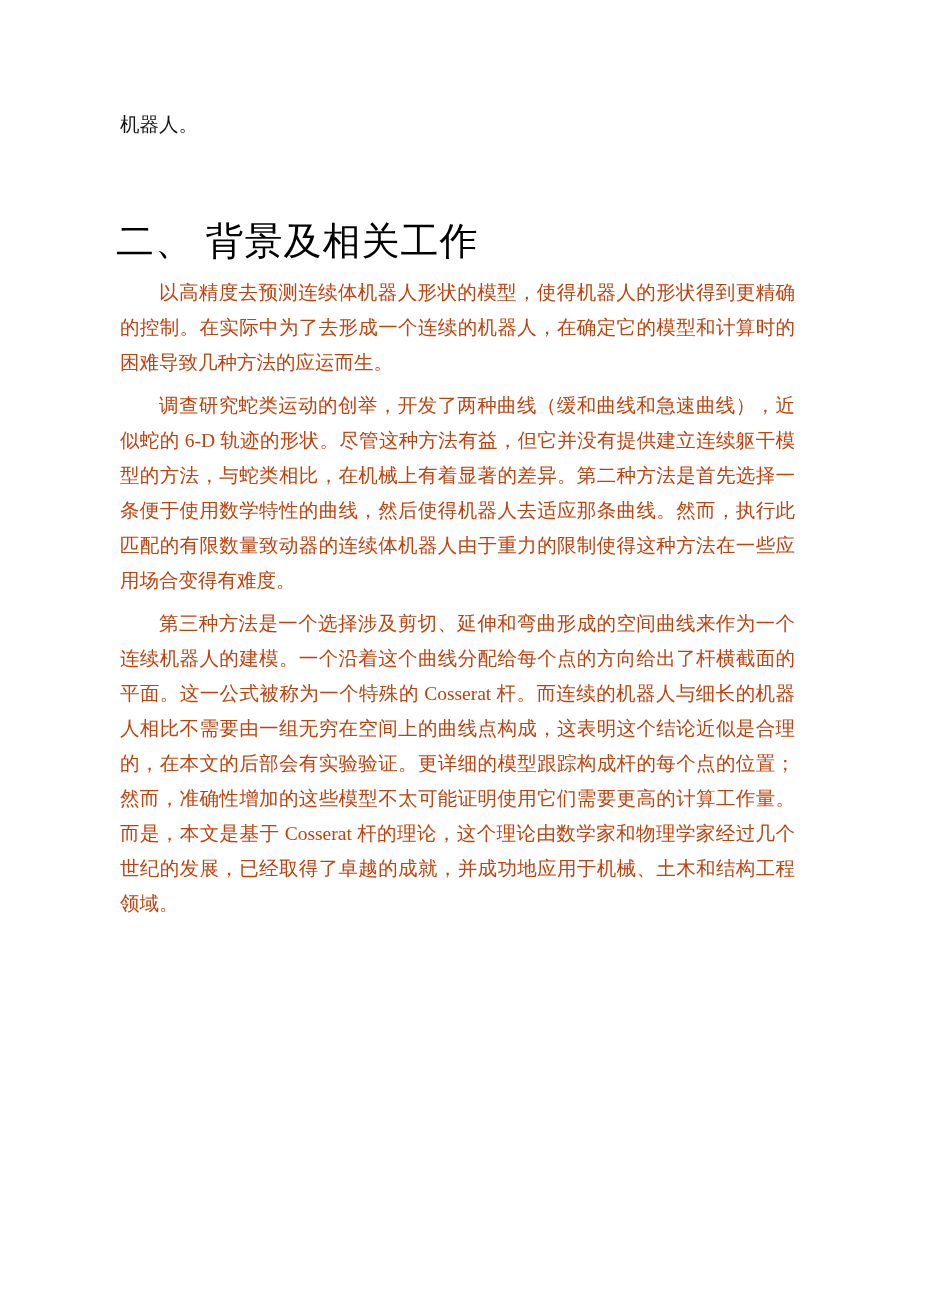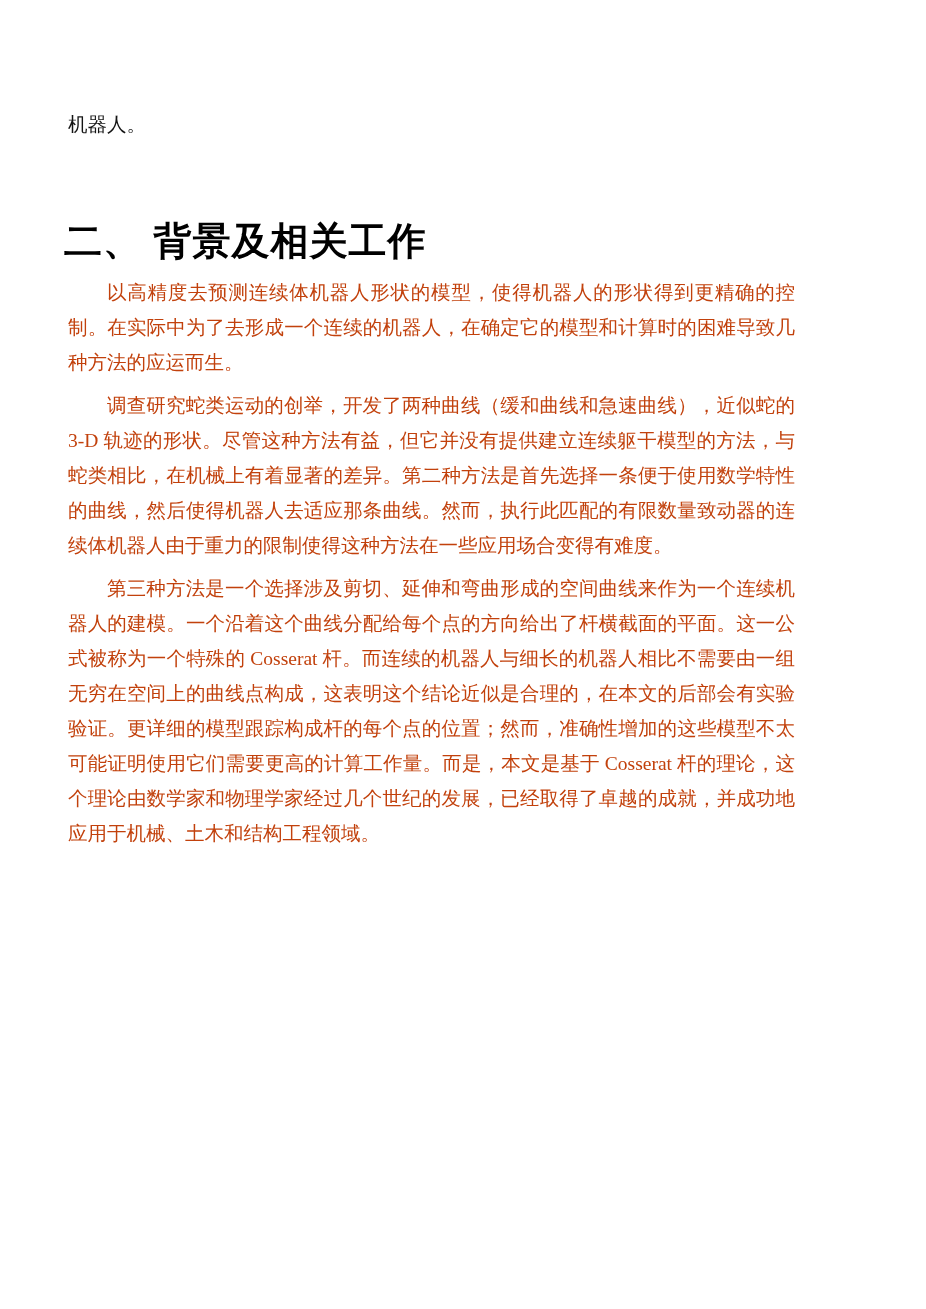--- a/index.html
+++ b/index.html
@@ -9,36 +9,36 @@
   body {
     width: 926px;
     height: 1309px;
     background: #ffffff;
     overflow: hidden;
   }
   .page {
     box-sizing: border-box;
     width: 926px;
     height: 1309px;
-    padding: 107px 131px 0 68px;
+    padding: 107px 131px 0 120px;
     background: #ffffff;
     color: #141414;
     font-family: "Liberation Serif", "DejaVu Serif", serif;
   }
   .tail-line {
     margin: 0;
     font-size: 19.5px;
     line-height: 35px;
     text-align: justify;
   }
   .section-heading {
     margin: 76px 0 11px -4px;
     font-size: 38px;
     line-height: 46px;
-    font-weight: bold;
+    font-weight: normal;
     letter-spacing: 1px;
     white-space: pre;
     color: #000000;
     font-family: "Liberation Sans", "DejaVu Sans", sans-serif;
   }
   .body-para {
     margin: 0 0 8px 0;
     font-size: 19.5px;
     line-height: 35px;
     text-align: justify;
@@ -50,16 +50,16 @@
 <body>
 
 <div class="page">
   <p class="tail-line">机器人。</p>
 
   <h1 class="section-heading">二、 背景及相关工作</h1>
 
   <p class="body-para">以高精度去预测连续体机器人形状的模型，使得机器人的形状得到更精确的控制。在实际中为了去形成一个连续的机器人，在确定它的模型和计算时的困难导致几种方法的应运而生。</p>
 
 
-  <p class="body-para">调查研究蛇类运动的创举，开发了两种曲线（缓和曲线和急速曲线），近似蛇的 3-D 轨迹的形状。尽管这种方法有益，但它并没有提供建立连续躯干模型的方法，与蛇类相比，在机械上有着显著的差异。第二种方法是首先选择一条便于使用数学特性的曲线，然后使得机器人去适应那条曲线。然而，执行此匹配的有限数量致动器的连续体机器人由于重力的限制使得这种方法在一些应用场合变得有难度。</p>
+  <p class="body-para">调查研究蛇类运动的创举，开发了两种曲线（缓和曲线和急速曲线），近似蛇的 6-D 轨迹的形状。尽管这种方法有益，但它并没有提供建立连续躯干模型的方法，与蛇类相比，在机械上有着显著的差异。第二种方法是首先选择一条便于使用数学特性的曲线，然后使得机器人去适应那条曲线。然而，执行此匹配的有限数量致动器的连续体机器人由于重力的限制使得这种方法在一些应用场合变得有难度。</p>
 
   <p class="body-para">第三种方法是一个选择涉及剪切、延伸和弯曲形成的空间曲线来作为一个连续机器人的建模。一个沿着这个曲线分配给每个点的方向给出了杆横截面的平面。这一公式被称为一个特殊的 Cosserat 杆。而连续的机器人与细长的机器人相比不需要由一组无穷在空间上的曲线点构成，这表明这个结论近似是合理的，在本文的后部会有实验验证。更详细的模型跟踪构成杆的每个点的位置；然而，准确性增加的这些模型不太可能证明使用它们需要更高的计算工作量。而是，本文是基于 Cosserat 杆的理论，这个理论由数学家和物理学家经过几个世纪的发展，已经取得了卓越的成就，并成功地应用于机械、土木和结构工程领域。</p>
 </div>
 
 </body></html>

